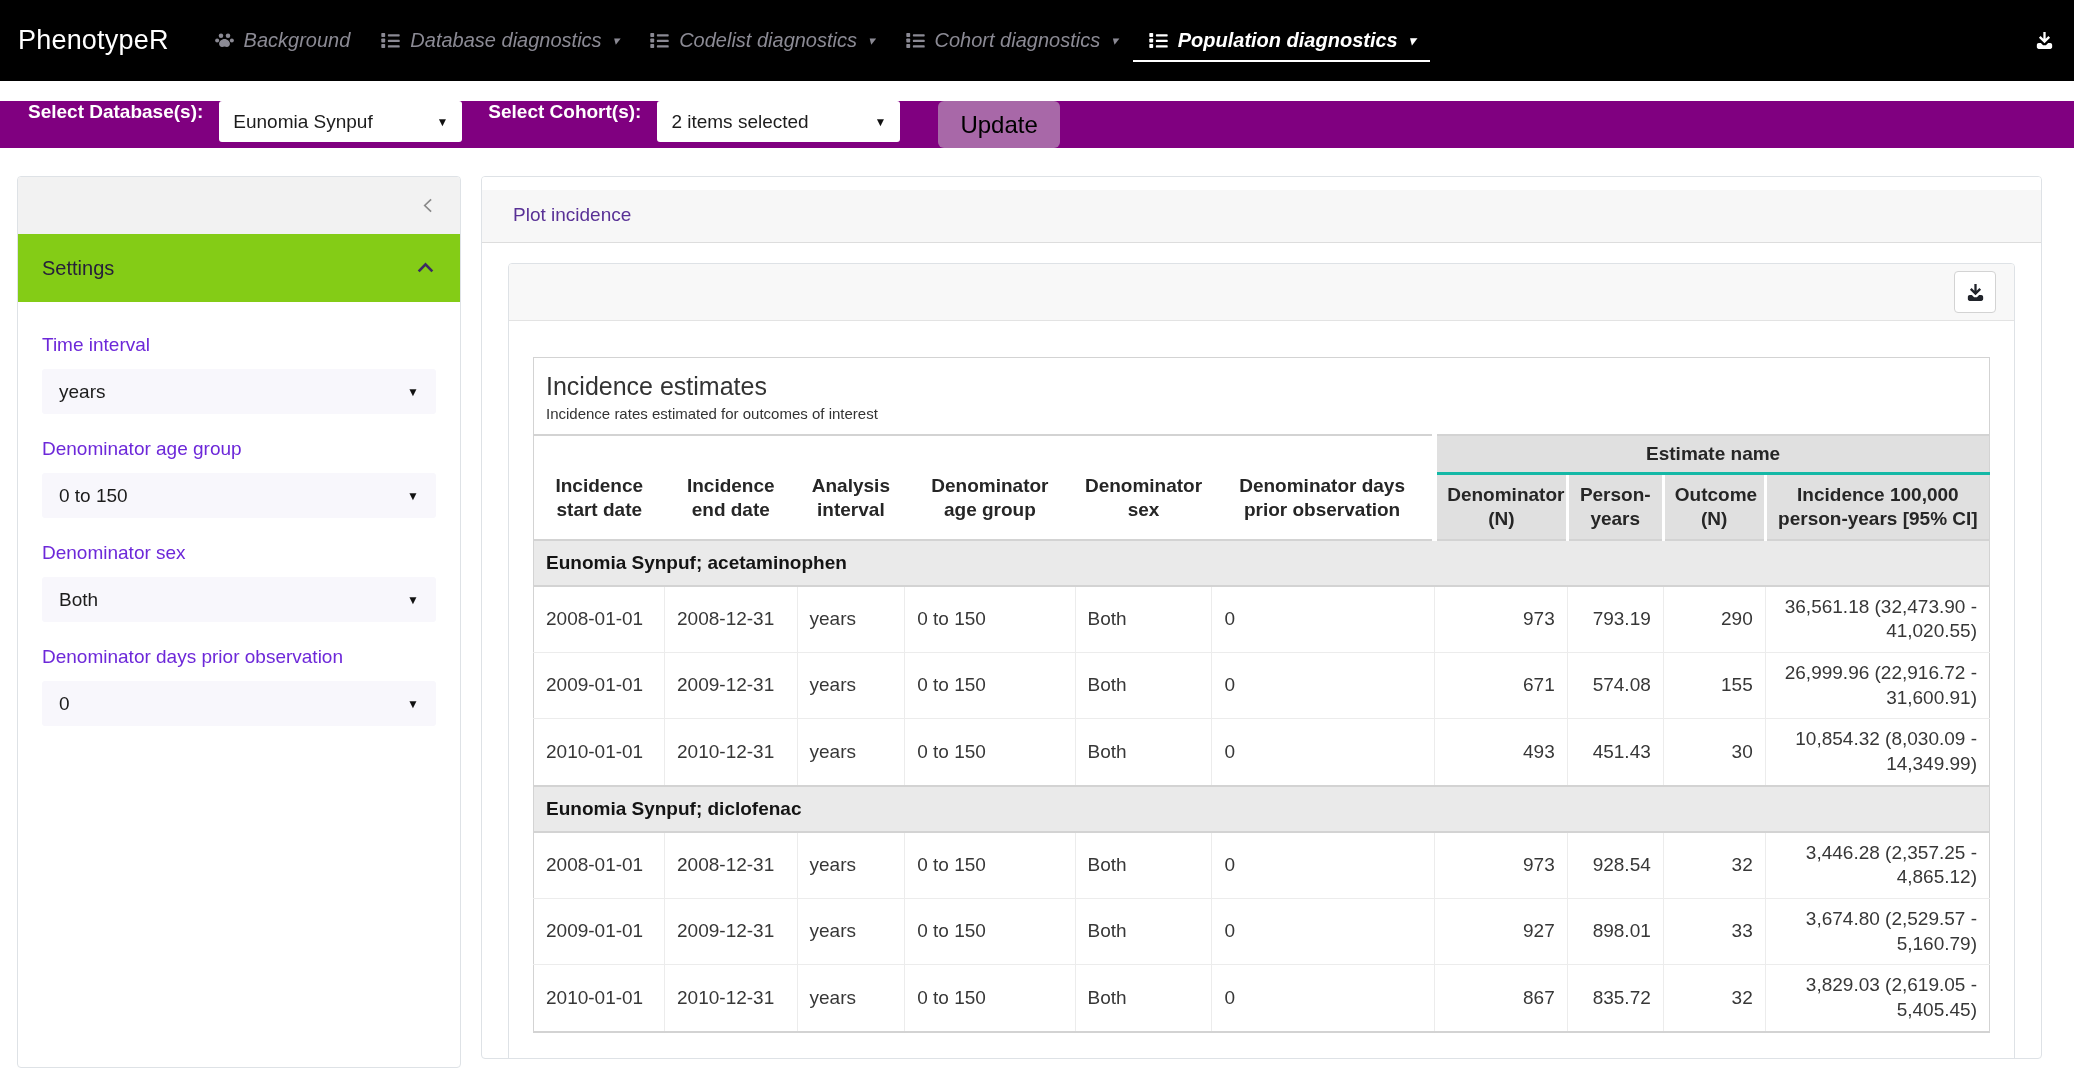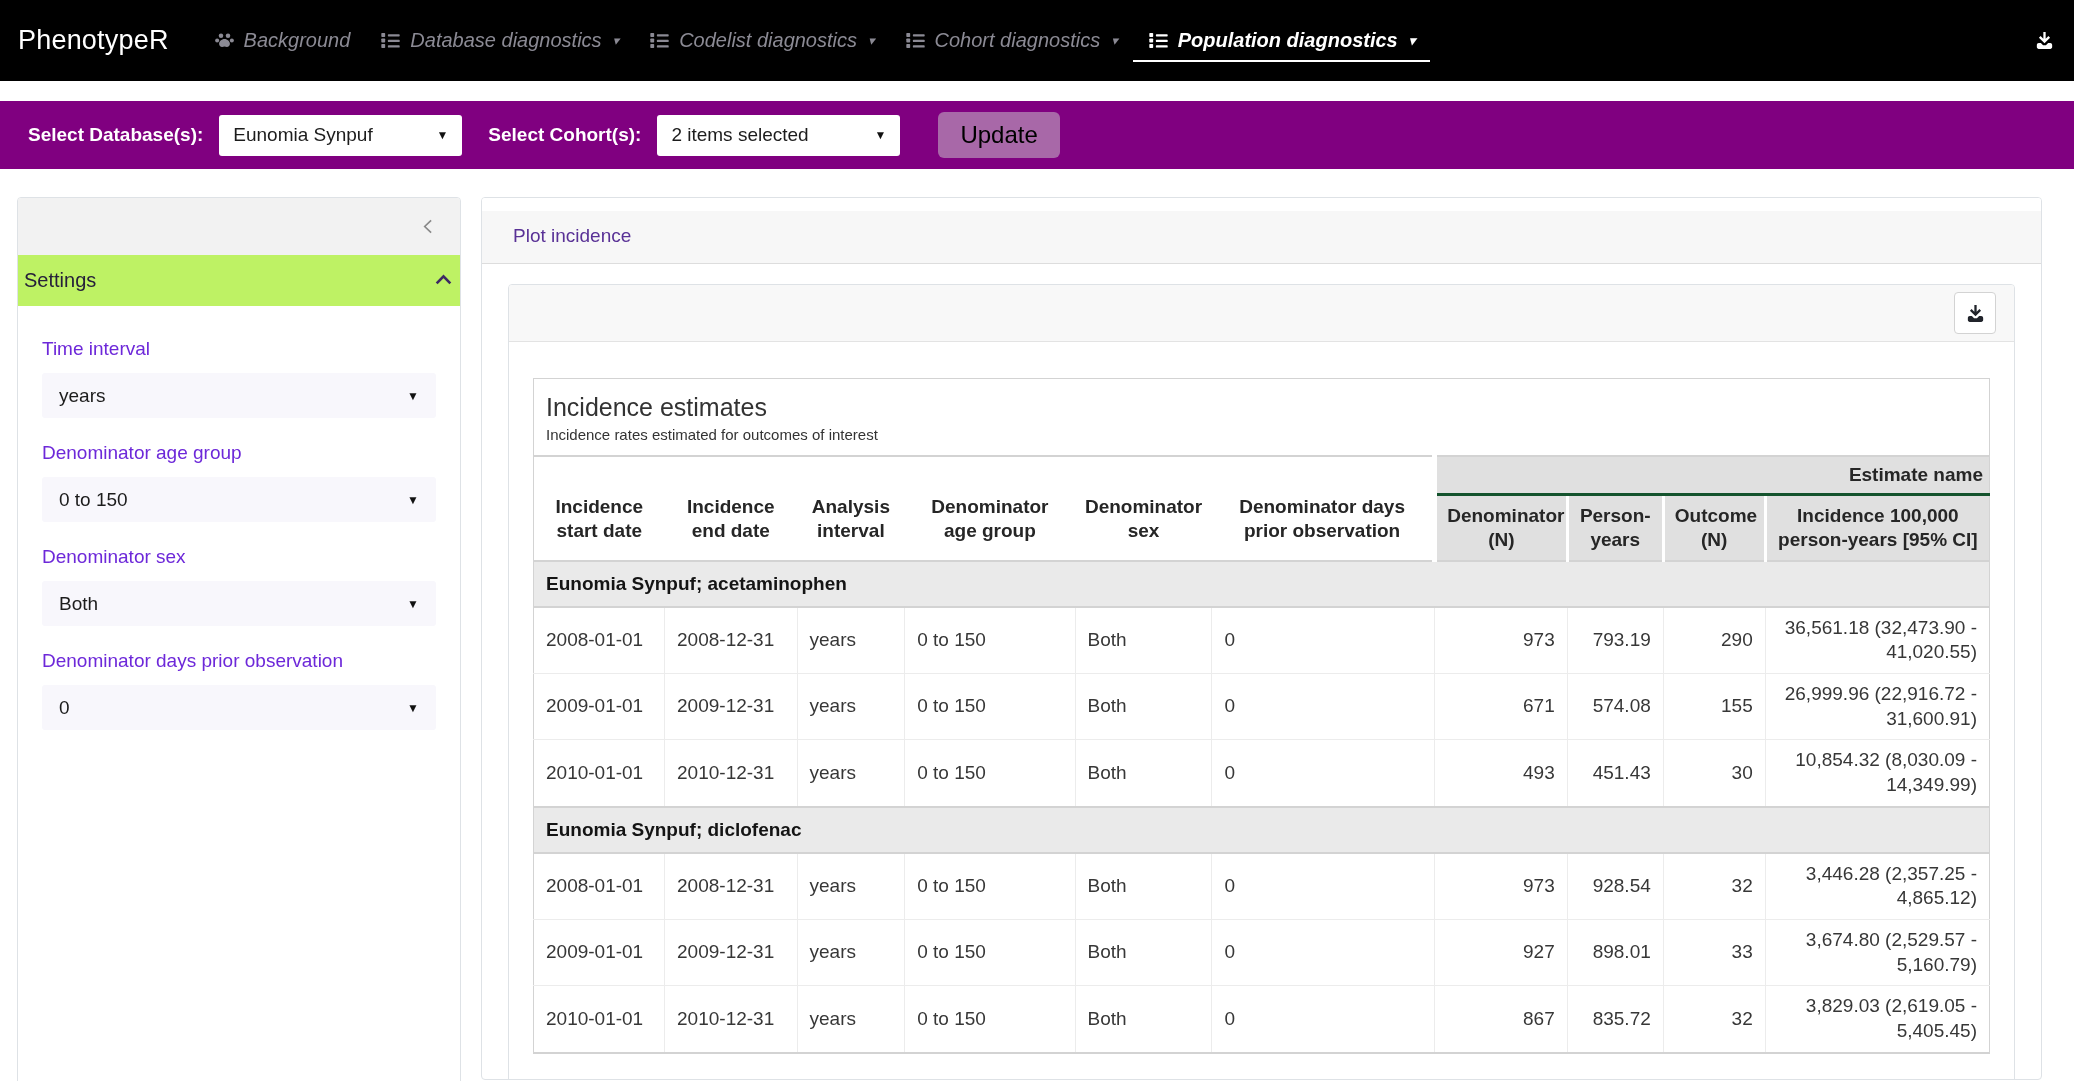--- a/index.html
+++ b/index.html
@@ -12,41 +12,41 @@
   .brand { color:#fff; font-size:27px; margin-right:30px; letter-spacing:.2px; }
   .nav-items { display:flex; align-items:center; height:100%; }
   .nav-item { display:flex; align-items:center; gap:9px; color:#8b8a94; font-size:20px;
               padding:10px 15px 8px 15px; border-bottom:2px solid transparent; cursor:pointer;font-style:italic; }
   .nav-item .caret { font-size:13px; margin-left:2px; }
   .nav-item svg { display:block; }
   .nav-item.active { color:#fff; font-weight:bold; border-bottom-color:#fff; }
   .nav-dl { margin-left:auto; color:#fff; cursor:pointer; display:flex; align-items:center; }
 
   
-  .filterbar { margin-top:20px; height:68px; background:#800080; display:flex; align-items:center;
+  .filterbar { margin-top:20px; height:47px; background:#800080; display:flex; 
                padding:0 28px; }
   .fb-label { color:#fff; font-weight:bold; font-size:19px; margin-right:16px; }
   .fb-select { width:243px; height:41px; background:#fff; border-radius:3px; display:flex;
                align-items:center; justify-content:space-between; padding:0 14px; font-size:19px;
                color:#1c1c1c; cursor:pointer; margin-right:26px; }
   .fb-select .sel-caret { font-size:12px; color:#111; }
   .update-btn { background:#a868a8; color:#000000; border:none; font-size:24px; padding:9px 22px;
                 border-radius:6px; cursor:pointer; font-family:inherit; margin-left:12px; }
 
   
   .content { display:flex; align-items:flex-start; padding:28px 32px 0 17px; gap:20px; }
 
   
   .sidebar { width:444px; height:892px; background:#fff; border:1px solid #dee2e6; border-radius:4px;
              overflow:hidden; flex:none; }
   .sb-top { height:57px; background:#f2f2f2; display:flex; align-items:center; justify-content:flex-end;
             padding:0 22px; }
   .sb-collapse { color:#8a8a8a; cursor:pointer; display:flex; }
-  .sb-accordion { height:51px; background:#bef264; display:flex; align-items:center;
-                  justify-content:space-between; padding:0 6px; font-size:20px; color:#26203a;
+  .sb-accordion { height:68px; background:#84cc16; display:flex; align-items:center;
+                  justify-content:space-between; padding:0 24px; font-size:20px; color:#26203a;
                   cursor:pointer; }
   .sb-accordion .chev { color:#3d2a63; display:flex; }
   .sb-body { padding:8px 24px 24px 24px; }
   .sb-label { font-size:19px; color:#6d28d9; margin-top:24px; }
   .sb-select { margin-top:13px; height:45px; background:#f8f7fc; border-radius:3px; display:flex;
                align-items:center; justify-content:space-between; padding:0 17px; font-size:19px;
                color:#1c1c1c; cursor:pointer; }
   .sb-select .sel-caret { font-size:12px; color:#111; }
 
   
@@ -66,22 +66,22 @@
 
   
   .table-wrap { padding:36px 24px 32px 24px; }
   table.gt { width:100%; border-collapse:collapse; border:1px solid #d3d3d3; color:#373737;
              font-size:19px; table-layout:fixed; }
   .t-title { font-size:25px; color:#333; padding:14px 12px 2px 12px; font-weight:normal; text-align:left; }
   .t-subtitle { font-size:15px; color:#333; padding:2px 12px 12px 12px; font-weight:normal; text-align:left;
                 border-bottom:2px solid #d3d3d3; }
   th.plain { background:#fff; font-weight:bold; color:#262626; text-align:center; vertical-align:bottom;
              padding:6px 8px 17px 8px; line-height:1.25; }
-  th.spanner { background:#e0e0e0; font-weight:bold; color:#262626; text-align:right; padding:7px 6px;
-               border-left:5px solid #fff; border-bottom:3px solid #14532d; }
+  th.spanner { background:#e0e0e0; font-weight:bold; color:#262626; text-align:center; padding:7px 6px;
+               border-left:5px solid #fff; border-bottom:3px solid #14b8a6; }
   th.est { background:#e0e0e0; font-weight:bold; color:#262626; text-align:center; vertical-align:middle;
            padding:8px 10px; line-height:1.25; border-left:3px solid #fff; }
   tr.labels-row th.est:first-child { border-left:5px solid #fff; }
   td.grp { background:#eaeaea; font-weight:bold; color:#141414; padding:11px 12px;
            border-top:2px solid #d3d3d3; border-bottom:2px solid #d3d3d3; text-align:left; }
   td.cell { height:64px; padding:8px 12px; vertical-align:middle; border-bottom:1px solid #ececec;
             border-right:1px solid #ececec; line-height:1.3; }
   td.cell:last-child { border-right:none; }
   td.al { text-align:left; }
   td.ar { text-align:right; }

